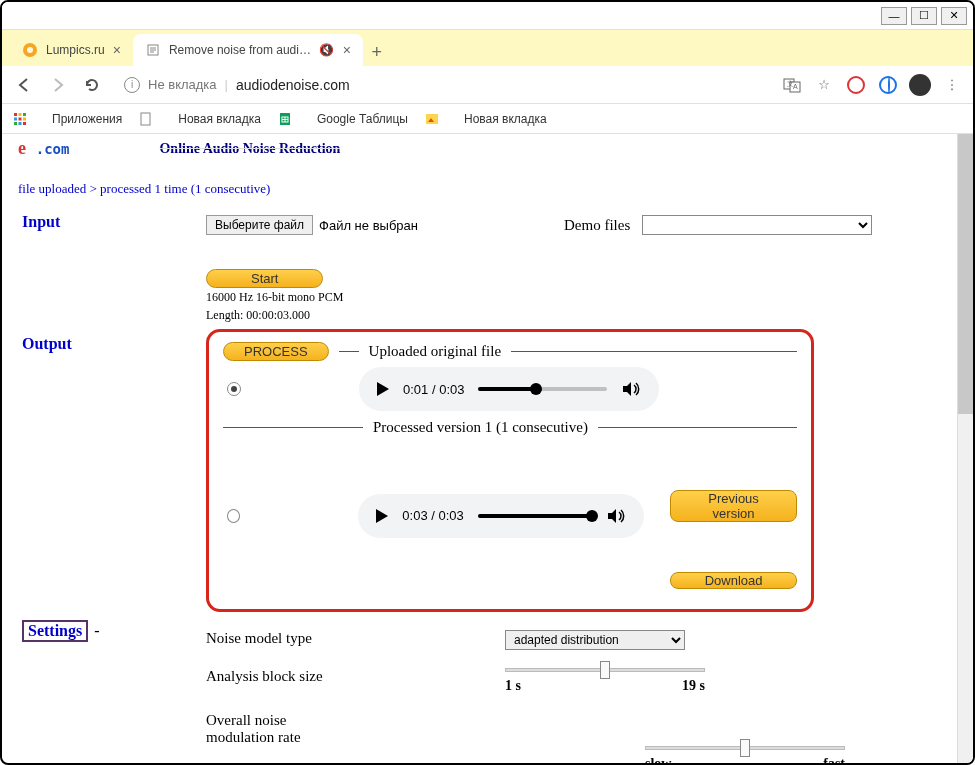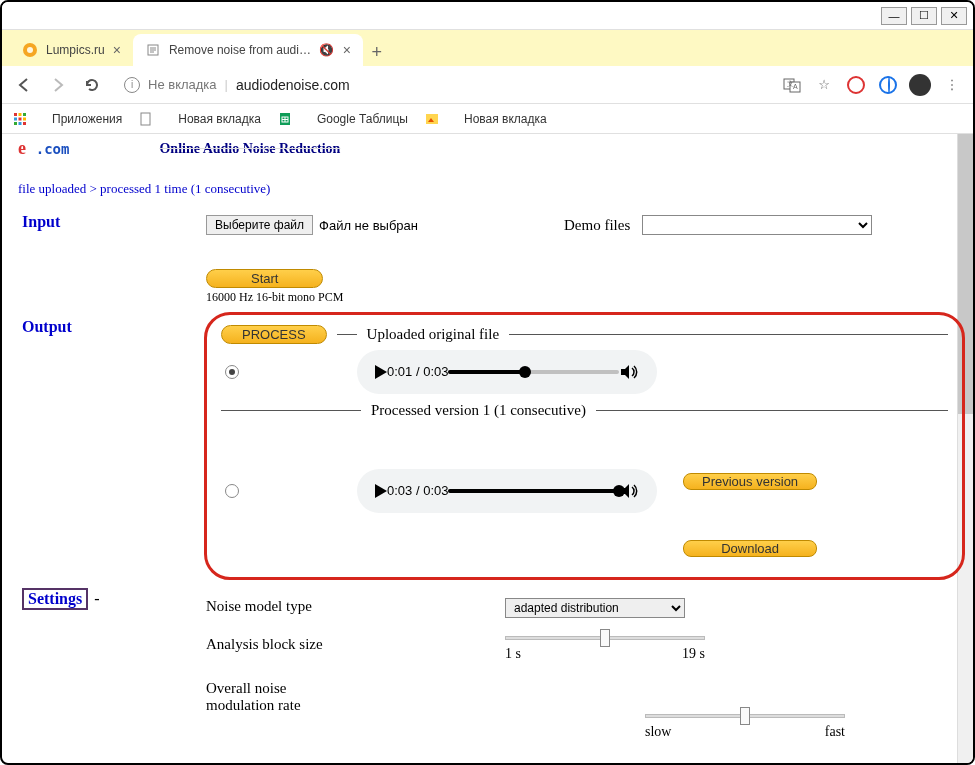--- a/index.html
+++ b/index.html
@@ -53,50 +53,50 @@
 .file-btn { background: #efefef; border: 1px solid #999; padding: 2px 8px; font-size: 12px; cursor: pointer; }
 .file-label { font-size: 13px; }
 .demo-lbl { margin-left: 140px; font-family: "Times New Roman", serif; font-size: 15px; }
 .demo-sel { width: 230px; height: 20px; border: 1px solid #888; background: #fff; margin-left: 6px; }
 
 .orange-btn { background: linear-gradient(#ffcf4a, #f5b21e); border: 1px solid #c08a00; border-radius: 10px; padding: 1px 24px; font-size: 13px; color: #333; cursor: pointer; text-align: center; display: inline-block; }
 .orange-btn.small { padding: 0 18px; font-size: 13px; border-radius: 8px; margin-top: 48px; }
 
 .audio-info { font-family: "Times New Roman", serif; font-size: 12px; color: #000; line-height: 1.3; margin-top: 2px; }
 
-.output-box { border: 3px solid #d6261c; border-radius: 26px; padding: 8px 14px 14px; margin-top: 4px; width: 761px; position: relative; }
+.output-box { border: 3px solid #d6261c; border-radius: 14px; padding: 8px 14px 14px; margin-top: 4px; width: 608px; position: relative; }
 .process-btn { background: linear-gradient(#ffcf4a, #f5b21e); border: 1px solid #c08a00; border-radius: 10px; padding: 1px 20px; font-size: 13px; color: #333; display: inline-block; }
 
 .divider-row { display: flex; align-items: center; gap: 10px; margin: 2px 0; }
 .divider-line { height: 1px; background: #555; flex: 0 0 20px; }
 .divider-line.long { flex: 1; }
 .divider-text { font-family: "Times New Roman", serif; font-size: 15px; }
 
 .player-row { display: flex; align-items: center; gap: 18px; margin: 6px 0; }
 .radio { width: 14px; height: 14px; border: 1px solid #888; border-radius: 50%; display: flex; align-items: center; justify-content: center; cursor: pointer; margin-left: 4px; }
 .radio.checked:after { content: ""; width: 6px; height: 6px; background: #444; border-radius: 50%; }
 
-.audio-player { background: #f1f3f4; border-radius: 22px; height: 44px; display: flex; align-items: center; padding: 0 18px; width: 300px; margin-left: 100px; justify-content: center; }
+.audio-player { background: #f1f3f4; border-radius: 22px; height: 44px; display: flex; align-items: center; padding: 0 18px; gap: 14px; width: 300px; margin-left: 100px; justify-content: center; }
 .play-btn { width: 0; height: 0; border-left: 12px solid #000; border-top: 7px solid transparent; border-bottom: 7px solid transparent; cursor: pointer; }
 .time { font-size: 13px; color: #000; }
 .track { flex: 1; height: 4px; background: #c0c0c0; border-radius: 2px; position: relative; }
 .track-fill { height: 100%; background: #000; border-radius: 2px; position: absolute; left: 0; }
 .track-thumb { width: 12px; height: 12px; background: #000; border-radius: 50%; position: absolute; top: -4px; transform: translateX(-50%); }
 .vol-icon { width: 20px; height: 20px; }
 
 .dl-btns { display: flex; flex-direction: column; gap: 2px; margin-left: 8px; }
 
 .settings-lbl { color: #0000cc; font-weight: bold; font-size: 16px; font-family: "Times New Roman", serif; border: 2px solid #536; padding: 0 4px; display: inline-block; }
 .settings-dash { font-family: "Times New Roman", serif; font-size: 16px; padding-left: 2px; }
 
 .setting-row { display: flex; align-items: flex-start; margin-top: 10px; }
 .setting-label { font-family: "Times New Roman", serif; font-size: 15px; width: 160px; }
 .setting-ctrl { flex: 1; max-width: 360px; margin-left: auto; margin-right: 120px; padding-left: 20px; }
 .sel { width: 180px; height: 20px; border: 1px solid #888; font-size: 12px; padding: 0 4px; }
-.slider-wrap { width: 200px; }
+.slider-wrap { width: 200px; font-weight: bold; }
 .slider { width: 100%; height: 4px; background: #ddd; border: 1px solid #bbb; position: relative; margin-bottom: 6px; }
 .slider-thumb { width: 10px; height: 18px; background: #fafafa; border: 1px solid #888; position: absolute; top: -8px; left: 50%; transform: translateX(-50%); }
 .slider-labels { display: flex; justify-content: space-between; font-family: "Times New Roman", serif; font-size: 14px; }
 .scrollbar { position: absolute; right: 0; top: 0; width: 16px; height: 100%; background: #f0f0f0; border-left: 1px solid #ddd; }
 .scrollbar-thumb { position: absolute; top: 0; width: 100%; height: 280px; background: #c8c8c8; }
 </style>
 </head>
 <body>
 
 <div class="window">
@@ -246,20 +246,21 @@
         <div class="input-row">
           <button class="file-btn">Выберите файл</button>
           <span class="file-label">Файл не выбран</span>
           <span class="demo-lbl">Demo files</span>
           <select class="demo-sel"></select>
         </div>
 
         <div style="height:34px;"></div>
         <span class="orange-btn" style="padding:1px 44px;">Start</span>
         <div class="audio-info">16000 Hz 16-bit mono PCM</div>
+        <div class="audio-info">Length: 00:00:03.000</div>
       </div>
     </div>
 
     <div class="row" style="margin-top:2px;">
       <div class="left-col">
         <div class="sec-label" style="margin-top:6px;">Output</div>
       </div>
       <div class="main-col">
         <div class="output-box">
           <div class="divider-row">

